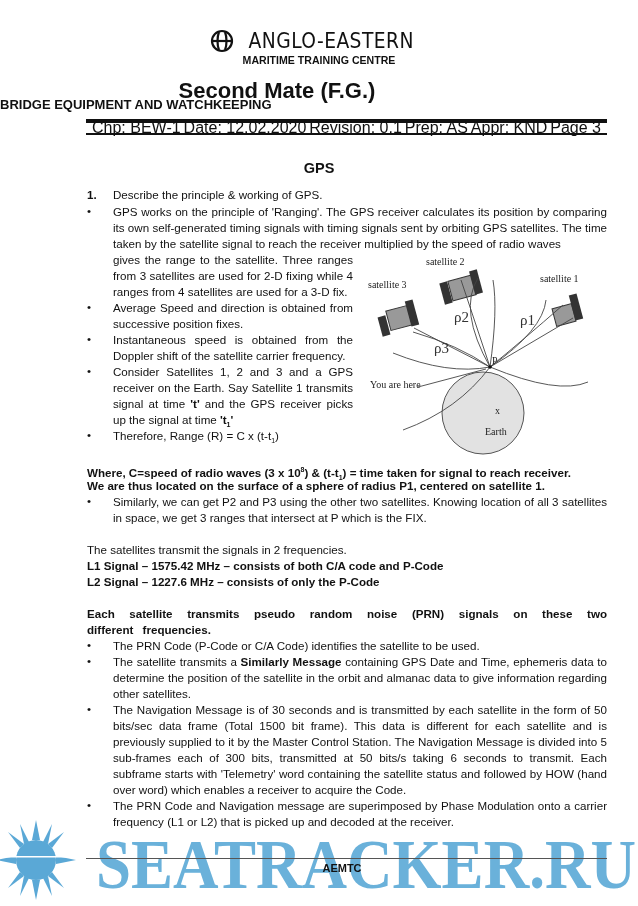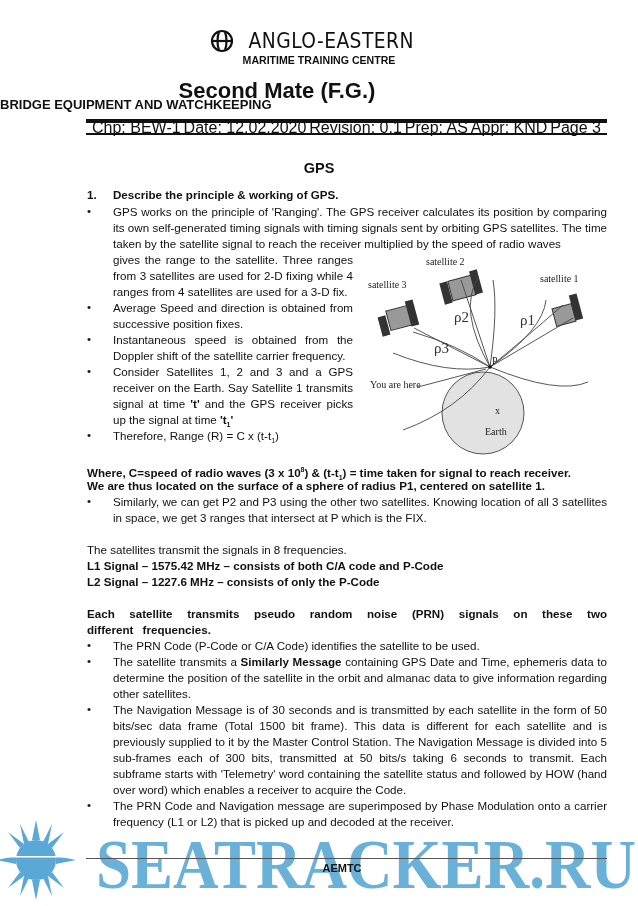--- a/index.html
+++ b/index.html
@@ -11,21 +11,21 @@
   .logo-brand svg { width: 24px; height: 24px; }
   .brand-name { font-family: "DejaVu Sans", sans-serif; font-size: 22px; letter-spacing: 0.5px; transform: scaleX(0.85); display: inline-block; font-weight: normal; }
   .brand-sub { left: 0; width: 638px; top: 54px; text-align: center; font-size: 11.5px; font-weight: bold; transform: scaleX(0.92); }
   .doc-title { left: 0; width: 554px; top: 78px; text-align: center; font-size: 22px; font-weight: bold; }
   .doc-subtitle { left: 0; width: 638px; top: 97px; text-align: left; font-size: 13px; font-weight: bold; }
   .meta-bar { left: 86px; width: 521px; top: 119px; border-top: 4px solid #111; border-bottom: 2px solid #111; height: 16px;
               display: flex; justify-content: space-between; align-items: center; font-size: 16px; padding: 0 6px; box-sizing: border-box; }
   .section-title { left: 0; width: 638px; top: 160px; text-align: center; font-size: 14.5px; font-weight: bold; }
   .body-text { font-size: 11.6px; line-height: 16px; }
   .num { left: 87px; top: 188px; font-weight: bold; font-size: 11.6px; }
-  .q { left: 113px; top: 188px; font-weight: bold; font-size: 11.6px; }
+  .q { left: 113px; top: 188px; font-weight: normal; font-size: 11.6px; }
   .bullet-dot { left: 87px; font-size: 11.6px; }
   .para { left: 113px; text-align: justify; }
   .bold { font-weight: bold; }
   .full { left: 87px; }
   .watermark { left: 0; top: 812px; width: 638px; height: 94px; }
   .footer-line { left: 86px; width: 521px; top: 858px; border-top: 1px solid #555; }
   .footer-text { left: 0; width: 638px; top: 862px; text-align: center; font-size: 11px; font-weight: bold; padding-left: 23px; }
   .diagram { left: 358px; top: 250px; width: 245px; height: 245px; }
   .diag-label { font-family: "Liberation Serif", serif; font-size: 10px; fill: #222; }
   .rho { font-family: "Liberation Serif", serif; font-size: 15px; fill: #333; }
@@ -121,21 +121,21 @@
   <text class="diag-label" x="137" y="164">x</text>
   <text class="diag-label" x="127" y="185">Earth</text>
 </svg>
 
 <div class="abs full body-text bold" style="top:462px;width:520px;white-space:nowrap"><span>Where, C=speed of radio waves (3 x 10</span><sup>8</sup><span>) &amp; (t-t</span><sub>1</sub><span>) = time taken for signal to reach receiver.</span></div>
 <div class="abs full body-text bold" style="top:478px;width:520px;white-space:nowrap">We are thus located on the surface of a sphere of radius P1, centered on satellite 1.</div>
 
 <div class="abs bullet-dot" style="top:494px">•</div>
 <div class="abs para body-text" style="top:494px;width:494px">Similarly, we can get P2 and P3 using the other two satellites. Knowing location of all 3 satellites in space, we get 3 ranges that intersect at P which is the FIX.</div>
 
-<div class="abs full body-text" style="top:542px;width:520px">The satellites transmit the signals in 8 frequencies.</div>
+<div class="abs full body-text" style="top:542px;width:520px">The satellites transmit the signals in 2 frequencies.</div>
 <div class="abs full body-text bold" style="top:558px;width:520px">L1 Signal – 1575.42 MHz – consists of both C/A code and P-Code</div>
 <div class="abs full body-text bold" style="top:574px;width:520px">L2 Signal – 1227.6 MHz – consists of only the P-Code</div>
 
 <div class="abs full body-text bold" style="top:606px;width:520px;text-align:justify;text-align-last:left;word-spacing:6px">Each satellite transmits pseudo random noise (PRN) signals on these two different frequencies.</div>
 
 <div class="abs bullet-dot" style="top:638px">•</div>
 <div class="abs para body-text" style="top:638px;width:494px">The PRN Code (P-Code or C/A Code) identifies the satellite to be used.</div>
 
 <div class="abs bullet-dot" style="top:654px">•</div>
 <div class="abs para body-text" style="top:654px;width:494px"><span>The satellite transmits a </span><span class="bold">Similarly Message</span><span> containing GPS Date and Time, ephemeris data to determine the position of the satellite in the orbit and almanac data to give information regarding other satellites.</span></div>

